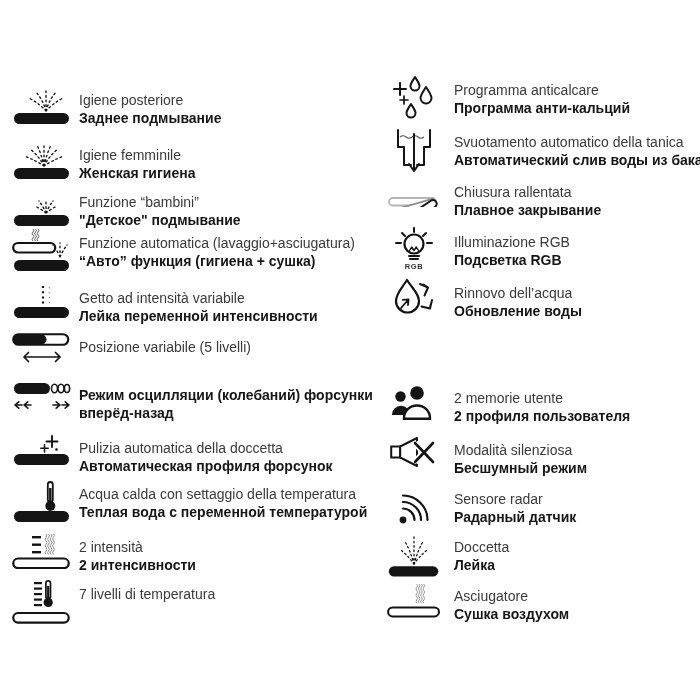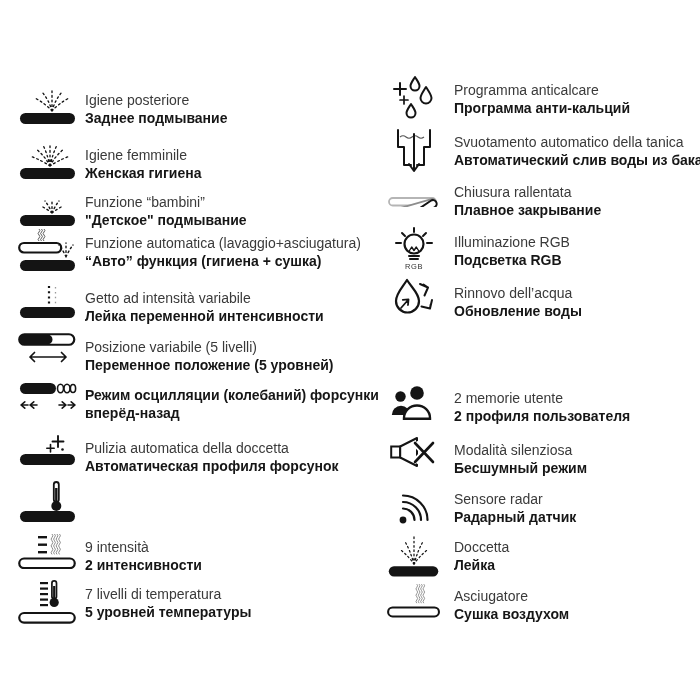--- a/index.html
+++ b/index.html
@@ -2,23 +2,23 @@
 <html><head>
 <meta charset="utf-8">
 <style>
   html,body{margin:0;padding:0;}
   body{
     width:700px;height:700px;position:relative;overflow:hidden;
     background:#ffffff;
     font-family:"Liberation Sans", sans-serif;
   }
   .row{position:absolute;display:flex;align-items:flex-start;}
-  .row.left{left:17px;justify-content:space-between;}
+  .row.left{left:11px;justify-content:space-between;}
   .row.right{left:386px;}
-  .icon-cell{flex:none;display:flex;justify-content:center;}
+  .icon-cell{flex:none;display:flex;justify-content:center;font-weight:bold;}
   .row.left  .icon-cell{width:62px;}
   .row.right .icon-cell{width:56px;}
   .labels{margin-left:6px;}
   .row.left  .labels{width:330px;margin-top:5px;}
   .row.right .labels{width:252px;margin-left:12px;margin-top:6px;}
   .it{font-size:14px;line-height:18px;color:#3a3a3a;font-weight:400;}
   .ru{font-size:14px;line-height:18px;color:#161616;font-weight:700;}
   svg{display:block;}
   .st{stroke:#141414;fill:none;stroke-linecap:round;stroke-linejoin:round;}
   .fl{fill:#141414;}
@@ -103,21 +103,20 @@
 <div class="row left" style="top:333px">
   <div class="icon-cell">
     <svg width="60" height="32" viewBox="0 0 60 32">
       <rect class="st" x="1.25" y="1.25" width="55" height="10.5" rx="5.25" style="fill:#fff" stroke-width="2.2"></rect>
       <rect class="fl" x="1.5" y="1.5" width="33" height="10" rx="5"></rect>
       <path class="st" d="M12,24 H48 M16.5,19.5 L12,24 L16.5,28.5 M43.5,19.5 L48,24 L43.5,28.5" stroke-width="1.7"></path>
     </svg>
   </div>
   <div class="labels">
     <div class="it">Posizione variabile (5 livelli)</div>
-    <div class="ru">Переменное положение (5 уровней)</div>
   </div>
 </div>
 
 <div class="row left" style="top:381px">
   <div class="icon-cell">
     <svg width="60" height="34" viewBox="0 0 60 34">
       <rect class="fl" x="2" y="2" width="36" height="11" rx="5.5"></rect>
       <ellipse class="st" cx="42.5" cy="7.5" rx="3" ry="4.2" style="fill:#fff" stroke-width="1.6"></ellipse>
       <ellipse class="st" cx="49" cy="7.5" rx="3" ry="4.2" style="fill:#fff" stroke-width="1.6"></ellipse>
       <ellipse class="st" cx="55" cy="7.5" rx="2.6" ry="4" style="fill:#fff" stroke-width="1.6"></ellipse>
@@ -146,59 +145,62 @@
 </div>
 
 <div class="row left" style="top:480px">
   <div class="icon-cell">
     <svg width="60" height="42" viewBox="0 0 60 42">
       <rect class="st" x="35.8" y="2" width="5" height="20" rx="2.5" style="fill:#fff" stroke-width="1.8"></rect>
       <path d="M38.3,8 V22" stroke="#141414" stroke-width="2.4"></path>
       <circle class="fl" cx="38.3" cy="26" r="5"></circle>
       <rect class="fl" x="2" y="31" width="55" height="11" rx="5.5"></rect>
     </svg>
+  </div>
+  <div class="labels">
+    <div class="it">Acqua calda con settaggio della temperatura</div>
+    <div class="ru">Теплая вода с переменной температурой</div>
   </div>
 </div>
 
 <div class="row left" style="top:533px">
   <div class="icon-cell">
     <svg width="60" height="36" viewBox="0 0 60 36">
       <rect class="fl" x="20" y="3" width="9" height="2.4"></rect>
       <rect class="fl" x="20" y="10.5" width="9" height="2.4"></rect>
       <rect class="fl" x="20" y="18" width="9" height="2.4"></rect>
       <path class="sqg" d="M34,1 q1.8,1.7 0,3.4 t0,3.4 t0,3.4 t0,3.4 t0,3.4 t0,3.4"></path>
       <path class="sqg" d="M36.5,1 q1.8,1.7 0,3.4 t0,3.4 t0,3.4 t0,3.4 t0,3.4 t0,3.4"></path>
       <path class="sqg" d="M39,1 q1.8,1.7 0,3.4 t0,3.4 t0,3.4 t0,3.4 t0,3.4 t0,3.4"></path>
       <path class="sqg" d="M41.5,1 q1.8,1.7 0,3.4 t0,3.4 t0,3.4 t0,3.4 t0,3.4 t0,3.4"></path>
       <rect class="st" x="1.25" y="25.5" width="55.5" height="9.6" rx="4.8" style="fill:#fff" stroke-width="2.2"></rect>
     </svg>
   </div>
   <div class="labels">
-    <div class="it">9 intensità</div>
+    <div class="it">2 intensità</div>
     <div class="ru">2 интенсивности</div>
   </div>
 </div>
 
 <div class="row left" style="top:580px">
   <div class="icon-cell">
     <svg width="60" height="44" viewBox="0 0 60 44">
       <rect class="fl" x="22" y="2" width="8" height="2.2"></rect>
       <rect class="fl" x="22" y="7.5" width="8" height="2.2"></rect>
       <rect class="fl" x="22" y="13" width="8" height="2.2"></rect>
       <rect class="fl" x="22" y="18.5" width="8" height="2.2"></rect>
       <rect class="fl" x="22" y="24" width="8" height="2.2"></rect>
       <rect class="st" x="33.9" y="0.9" width="4.6" height="18" rx="2.3" style="fill:#fff" stroke-width="1.7"></rect>
       <path d="M36.2,6 V18" stroke="#141414" stroke-width="2.2"></path>
       <circle class="fl" cx="36.2" cy="22.5" r="4.6"></circle>
       <rect class="st" x="1.25" y="33" width="55.5" height="9.6" rx="4.8" style="fill:#fff" stroke-width="2.2"></rect>
     </svg>
   </div>
   <div class="labels">
     <div class="it">7 livelli di temperatura</div>
-    <div class="ru">5 уровней температуры</div>
   </div>
 </div>
 
 <div class="row right" style="top:75px">
   <div class="icon-cell">
     <svg width="46" height="46" viewBox="0 0 46 46">
       <path class="st" stroke-width="2" d="M24,2 c-2.5,4 -4.5,6.5 -4.5,9 a4.5,4.5 0 0 0 9,0 c0,-2.5 -2,-5 -4.5,-9 Z"></path>
       <path class="st" stroke-width="2" d="M35,12 c-3,4.8 -5.5,8 -5.5,11 a5.5,5.5 0 0 0 11,0 c0,-3 -2.5,-6.2 -5.5,-11 Z"></path>
       <path class="st" stroke-width="2" d="M20,29 c-2.5,4 -4.5,6.5 -4.5,9 a4.5,4.5 0 0 0 9,0 c0,-2.5 -2,-5 -4.5,-9 Z"></path>
       <path class="st" stroke-width="2" d="M9,8 V20 M3,14 H15"></path>

